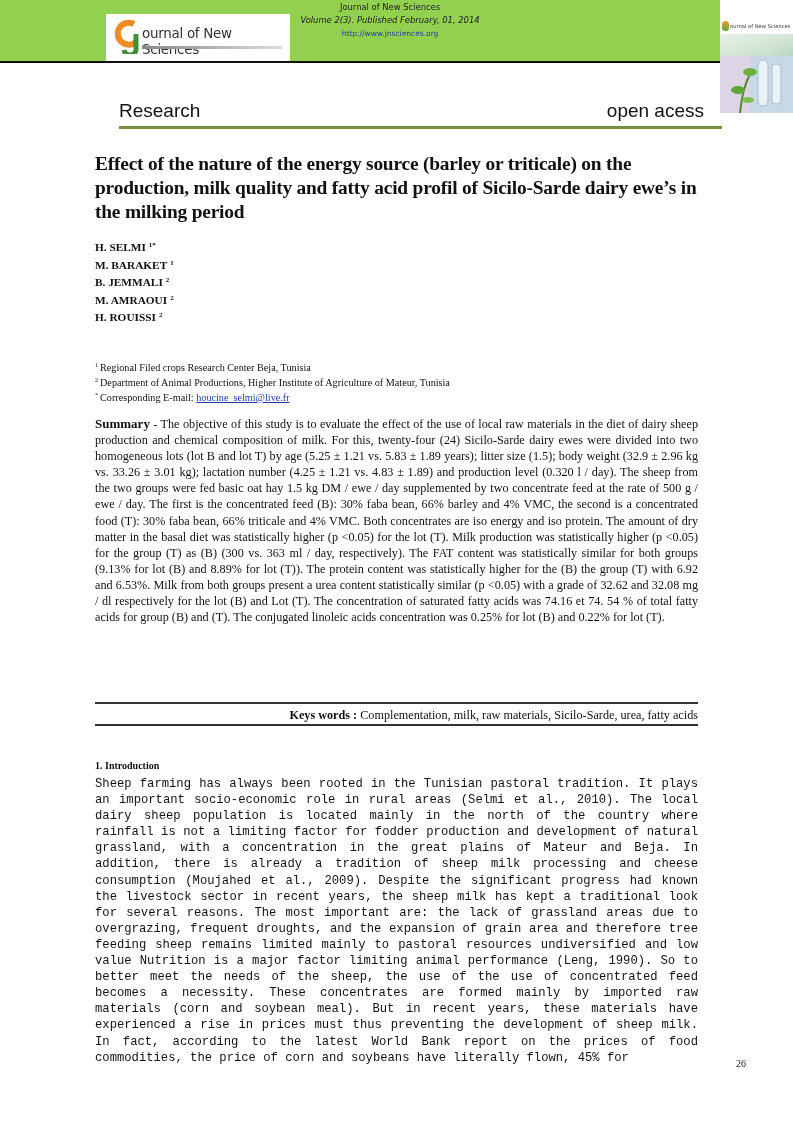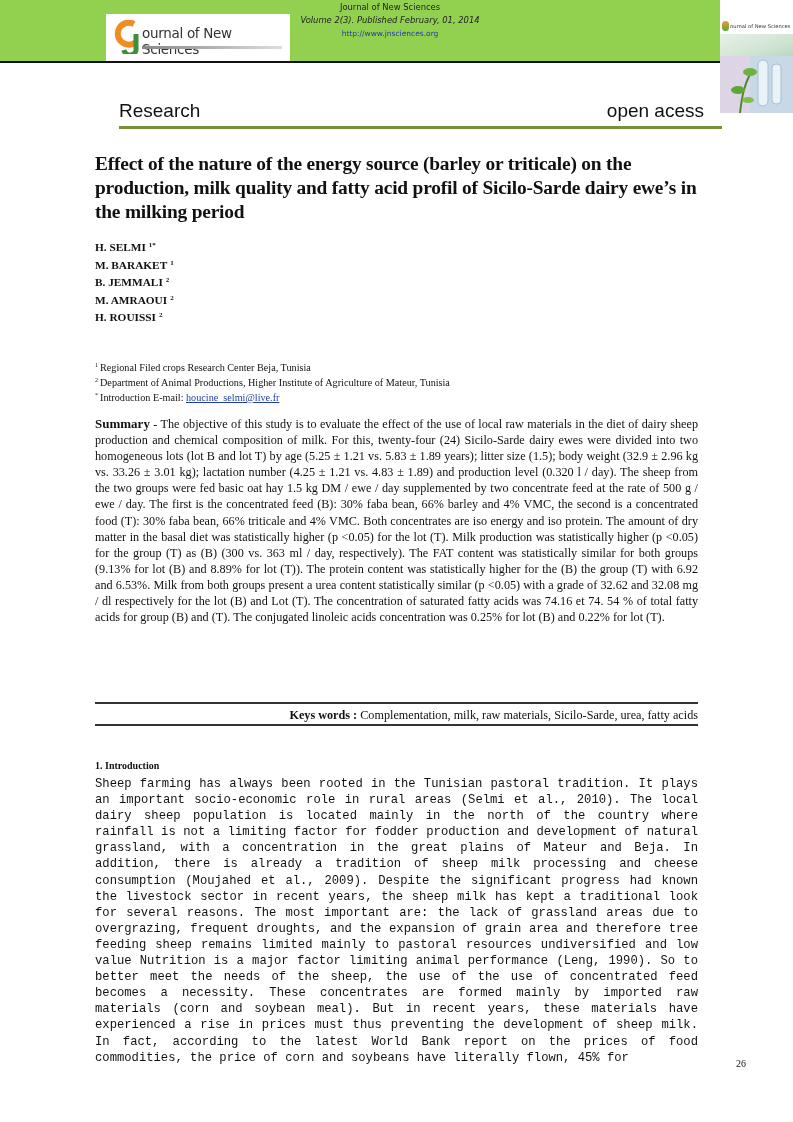--- a/index.html
+++ b/index.html
@@ -145,21 +145,21 @@
   <div><span>H. SELMI</span><sup>1*</sup></div>
   <div><span>M. BARAKET</span><sup>1</sup></div>
   <div><span>B. JEMMALI</span><sup>2</sup></div>
   <div><span>M. AMRAOUI</span><sup>2</sup></div>
   <div><span>H. ROUISSI</span><sup>2</sup></div>
 </div>
 
 <div class="affil">
   <div><sup>1</sup><span>Regional Filed crops Research Center Beja, Tunisia</span></div>
   <div><sup>2</sup><span>Department of Animal Productions, Higher Institute of Agriculture of Mateur, Tunisia</span></div>
-  <div><sup>*</sup><span>Introduction E-mail: </span><a>houcine_selmi@live.fr</a></div>
+  <div><sup>*</sup><span>Corresponding E-mail: </span><a>houcine_selmi@live.fr</a></div>
 </div>
 
 <div class="summary"><b>Summary</b><span> - The objective of this study is to evaluate the effect of the use of local raw materials in the diet of dairy sheep production and chemical composition of milk. For this, twenty-four (24) Sicilo-Sarde dairy ewes were divided into two homogeneous lots (lot B and lot T) by age (5.25 ± 1.21 vs. 5.83 ± 1.89 years); litter size (1.5); body weight (32.9 ± 2.96 kg vs. 33.26 ± 3.01 kg); lactation number (4.25 ± 1.21 vs. 4.83 ± 1.89) and production level (0.320 l / day). The sheep from the two groups were fed basic oat hay 1.5 kg DM / ewe / day supplemented by two concentrate feed at the rate of 500 g / ewe / day. The first is the concentrated feed (B): 30% faba bean, 66% barley and 4% VMC, the second is a concentrated food (T): 30% faba bean, 66% triticale and 4% VMC. Both concentrates are iso energy and iso protein. The amount of dry matter in the basal diet was statistically higher (p &lt;0.05) for the lot (T). Milk production was statistically higher (p &lt;0.05) for the group (T) as (B) (300 vs. 363 ml / day, respectively). The FAT content was statistically similar for both groups (9.13% for lot (B) and 8.89% for lot (T)). The protein content was statistically higher for the (B) the group (T) with 6.92 and 6.53%. Milk from both groups present a urea content statistically similar (p &lt;0.05) with a grade of 32.62 and 32.08 mg / dl respectively for the lot (B) and Lot (T). The concentration of saturated fatty acids was 74.16 et 74. 54 % of total fatty acids for group (B) and (T). The conjugated linoleic acids concentration was 0.25% for lot (B) and 0.22% for lot (T).</span></div>
 
 <div class="keywords"><b>Keys words : </b><span>Complementation, milk, raw materials, Sicilo-Sarde, urea, fatty acids</span></div>
 
 <div class="intro-head">1. Introduction</div>
 <div class="intro">Sheep farming has always been rooted in the Tunisian pastoral tradition. It plays an important socio-economic role in rural areas (Selmi et al., 2010). The local dairy sheep population is located mainly in the north of the country where rainfall is not a limiting factor for fodder production and development of natural grassland, with a concentration in the great plains of Mateur and Beja. In addition, there is already a tradition of sheep milk processing and cheese consumption (Moujahed et al., 2009). Despite the significant progress had known the livestock sector in recent years, the sheep milk has kept a traditional look for several reasons. The most important are: the lack of grassland areas due to overgrazing, frequent droughts, and the expansion of grain area and therefore tree feeding sheep remains limited mainly to pastoral resources undiversified and low value Nutrition is a major factor limiting animal performance (Leng, 1990). So to better meet the needs of the sheep, the use of the use of concentrated feed becomes a necessity. These concentrates are formed mainly by imported raw materials (corn and soybean meal). But in recent years, these materials have experienced a rise in prices must thus preventing the development of sheep milk. In fact, according to the latest World Bank report on the prices of food commodities, the price of corn and soybeans have literally flown, 45% for</div>
 
 <div class="page-num">26</div>

